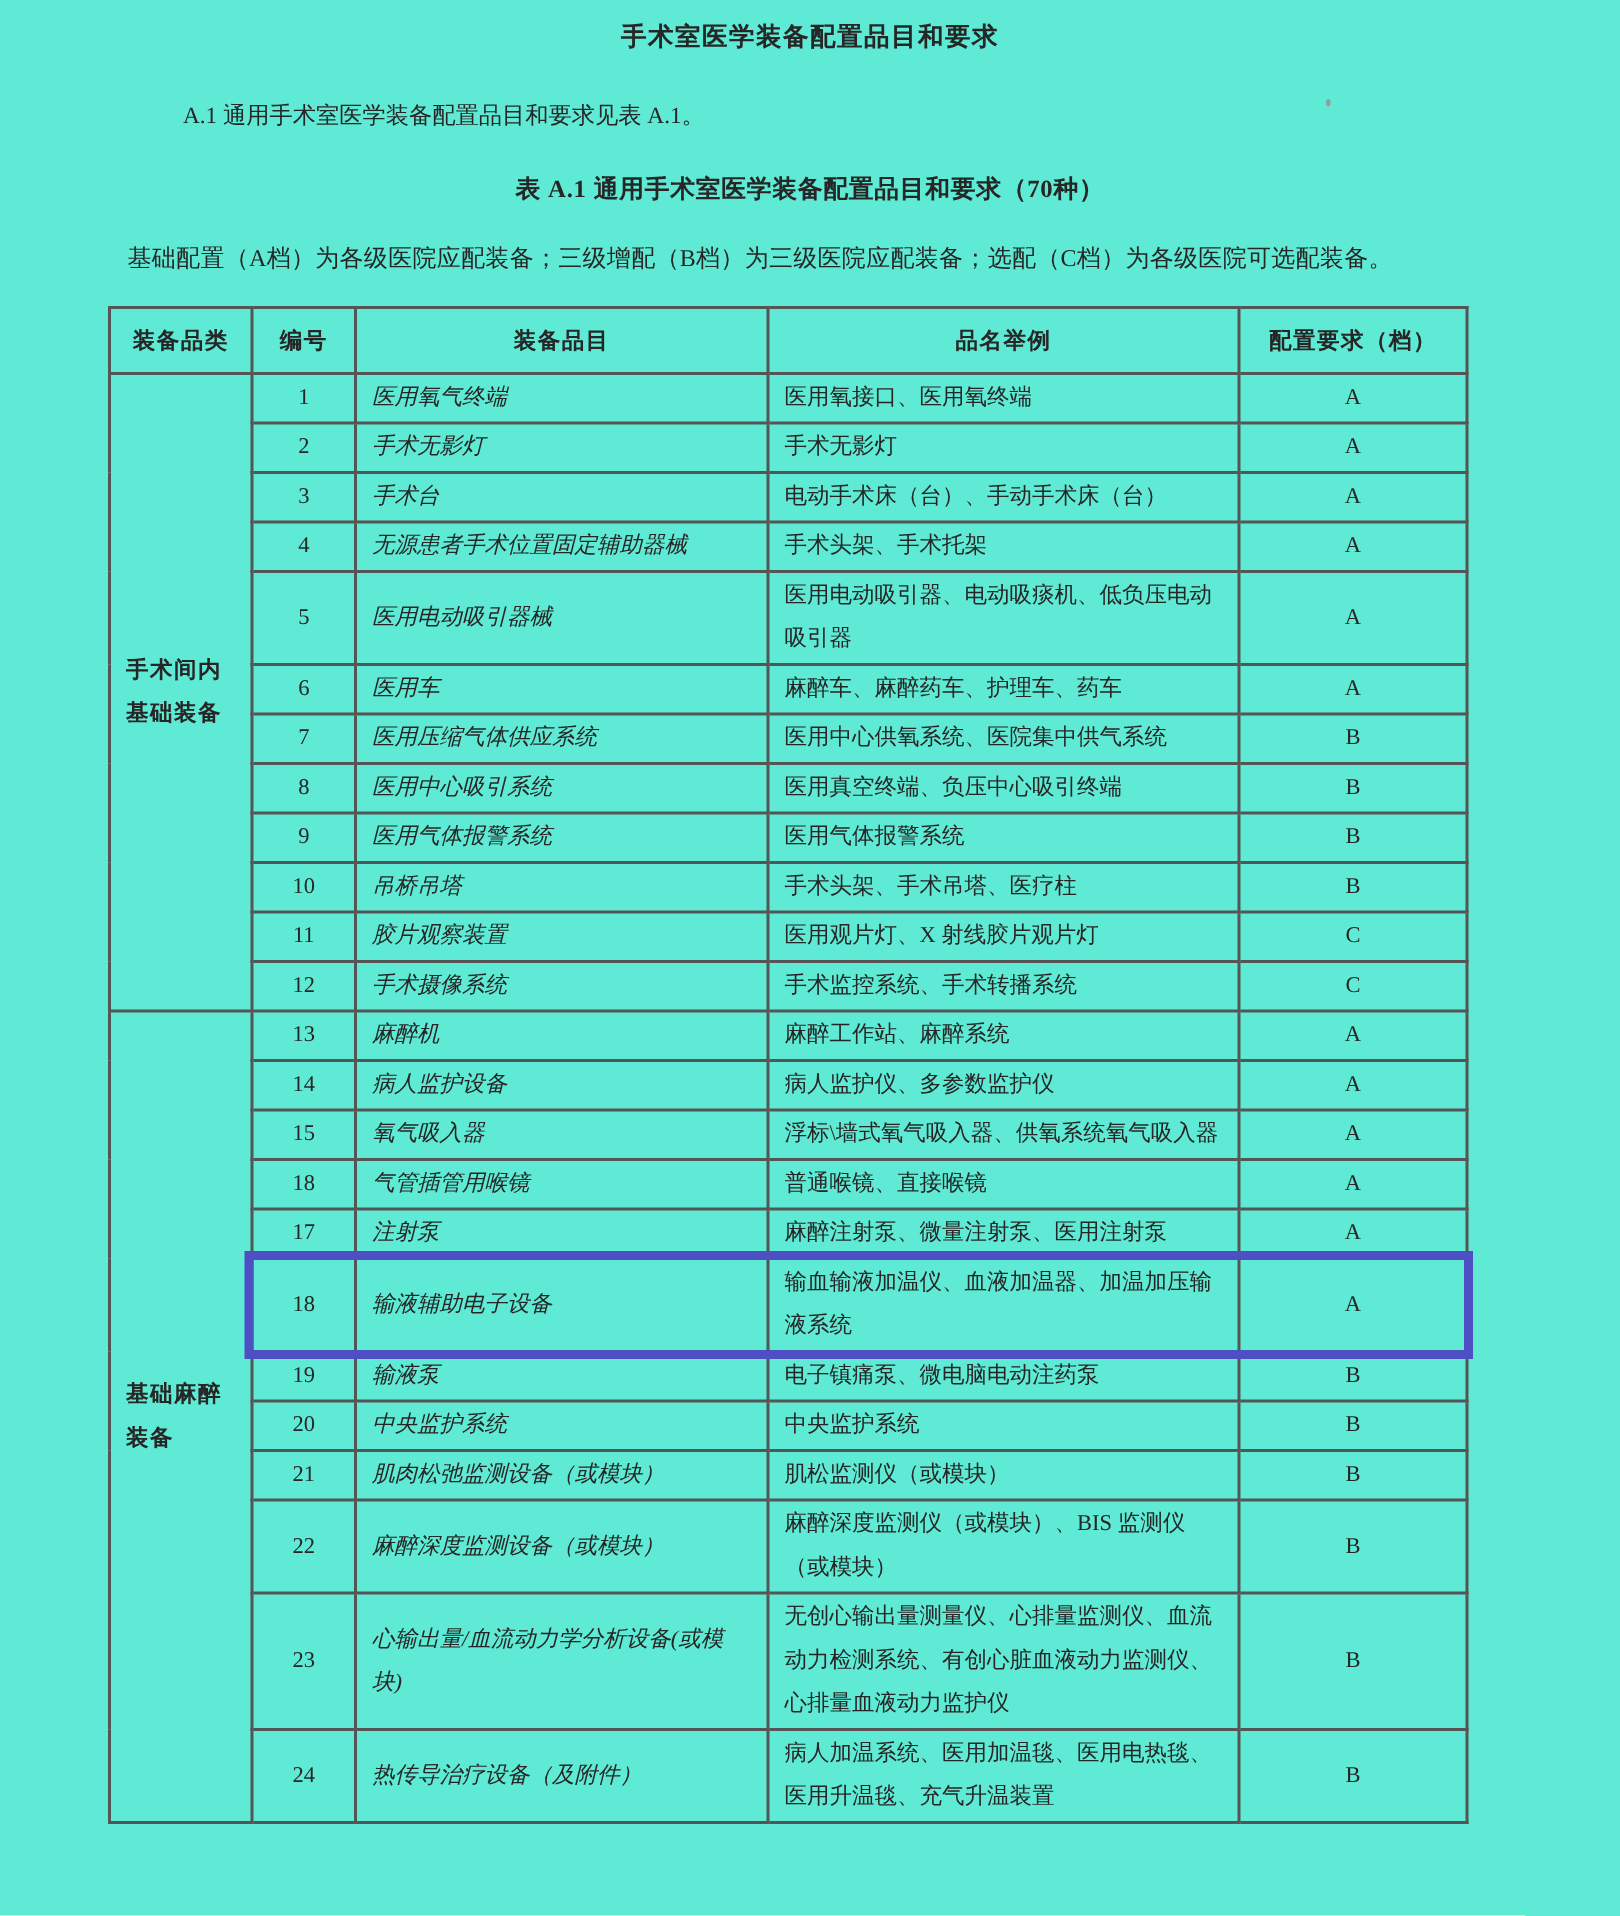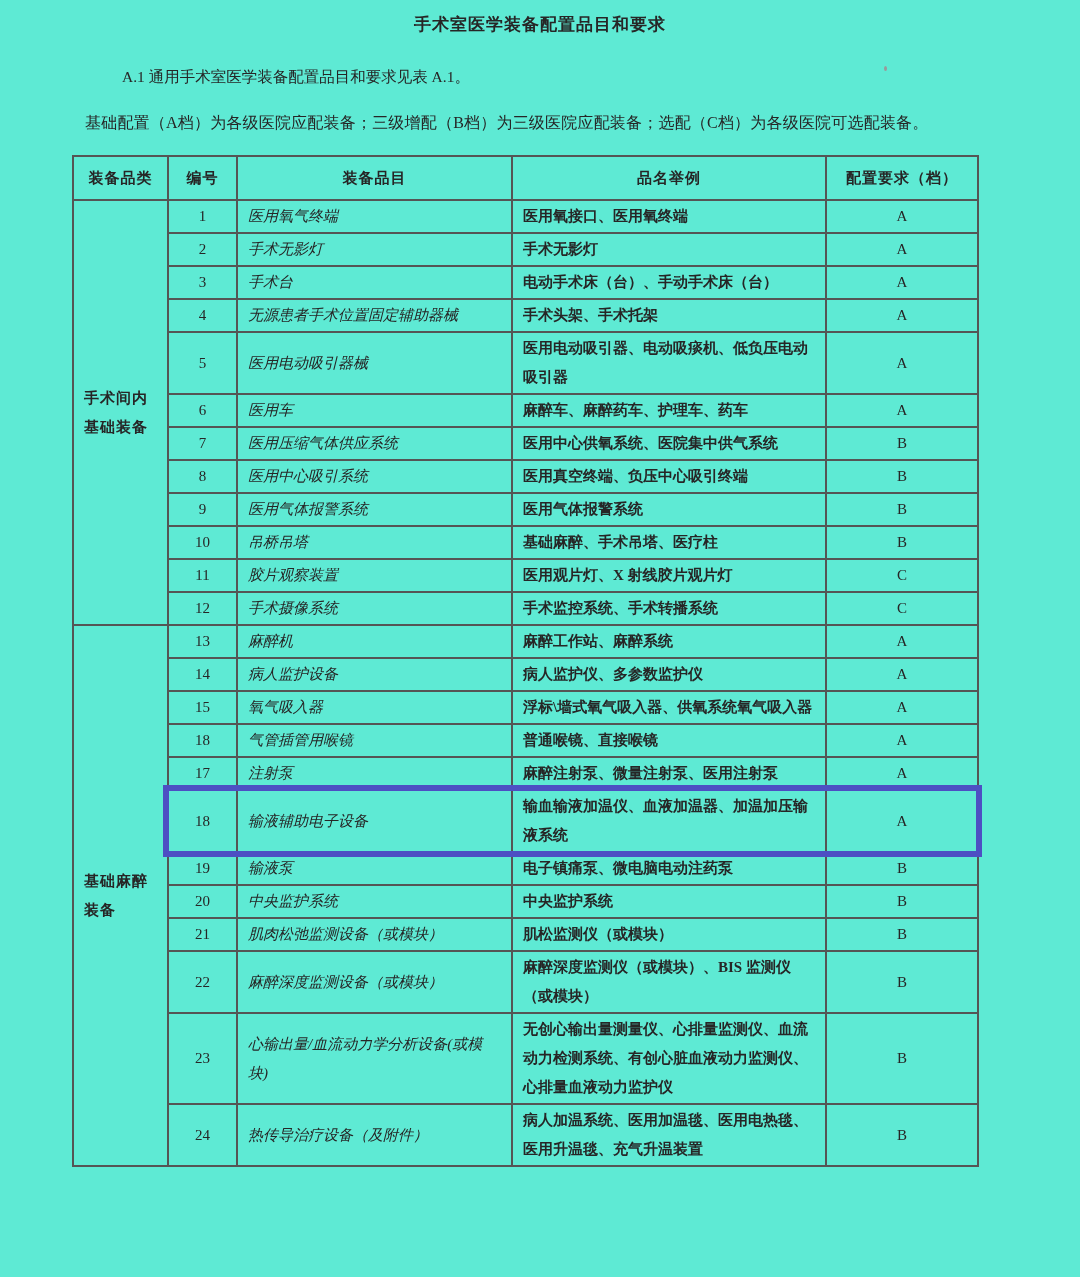--- a/index.html
+++ b/index.html
@@ -70,21 +70,21 @@
     text-align: left;
     font-weight: bold;
     white-space: pre-line;
     line-height: 33px;
     letter-spacing: 1px;
     padding: 1px 4px;
   }
   td.no { text-align: center; padding: 1px 2px; }
   td.grade { text-align: center; padding: 1px 2px; }
   td.item { padding-left: 14px; padding-right: 10px; font-style: italic; }
-  td.examples { padding-left: 10px; padding-right: 8px; font-weight: bold; }
+  td.examples { padding-left: 10px; padding-right: 8px; }
   #hl {
     position: absolute;
     border: 6px solid #4d4fc3;
     pointer-events: none;
     box-sizing: border-box;
     z-index: 5;
   }
   .artifact-dot {
     position: absolute;
     left: 884px;
@@ -97,20 +97,21 @@
 </style>
 </head>
 <body>
 
 <div class="page">
 
   <h1 class="doc-title">手术室医学装备配置品目和要求</h1>
 
   <p class="clause">A.1  通用手术室医学装备配置品目和要求见表 A.1。</p>
 
+  <h2 class="table-caption">表 A.1  通用手术室医学装备配置品目和要求（70种）</h2>
 
   <p class="note">基础配置（A档）为各级医院应配装备；三级增配（B档）为三级医院应配装备；选配（C档）为各级医院可选配装备。</p>
 
   <div id="table-wrap">
     <table class="equip">
       <colgroup>
         <col style="width:95px">
         <col style="width:69px">
         <col style="width:275px">
         <col style="width:314px">
@@ -178,21 +179,21 @@
           </tr>
           <tr>
             <td class="no">9</td>
             <td class="item">医用气体报警系统</td>
             <td class="examples">医用气体报警系统</td>
             <td class="grade">B</td>
           </tr>
           <tr>
             <td class="no">10</td>
             <td class="item">吊桥吊塔</td>
-            <td class="examples">基础麻醉、手术吊塔、医疗柱</td>
+            <td class="examples">手术头架、手术吊塔、医疗柱</td>
             <td class="grade">B</td>
           </tr>
           <tr>
             <td class="no">11</td>
             <td class="item">胶片观察装置</td>
             <td class="examples">医用观片灯、X 射线胶片观片灯</td>
             <td class="grade">C</td>
           </tr>
           <tr>
             <td class="no">12</td>

